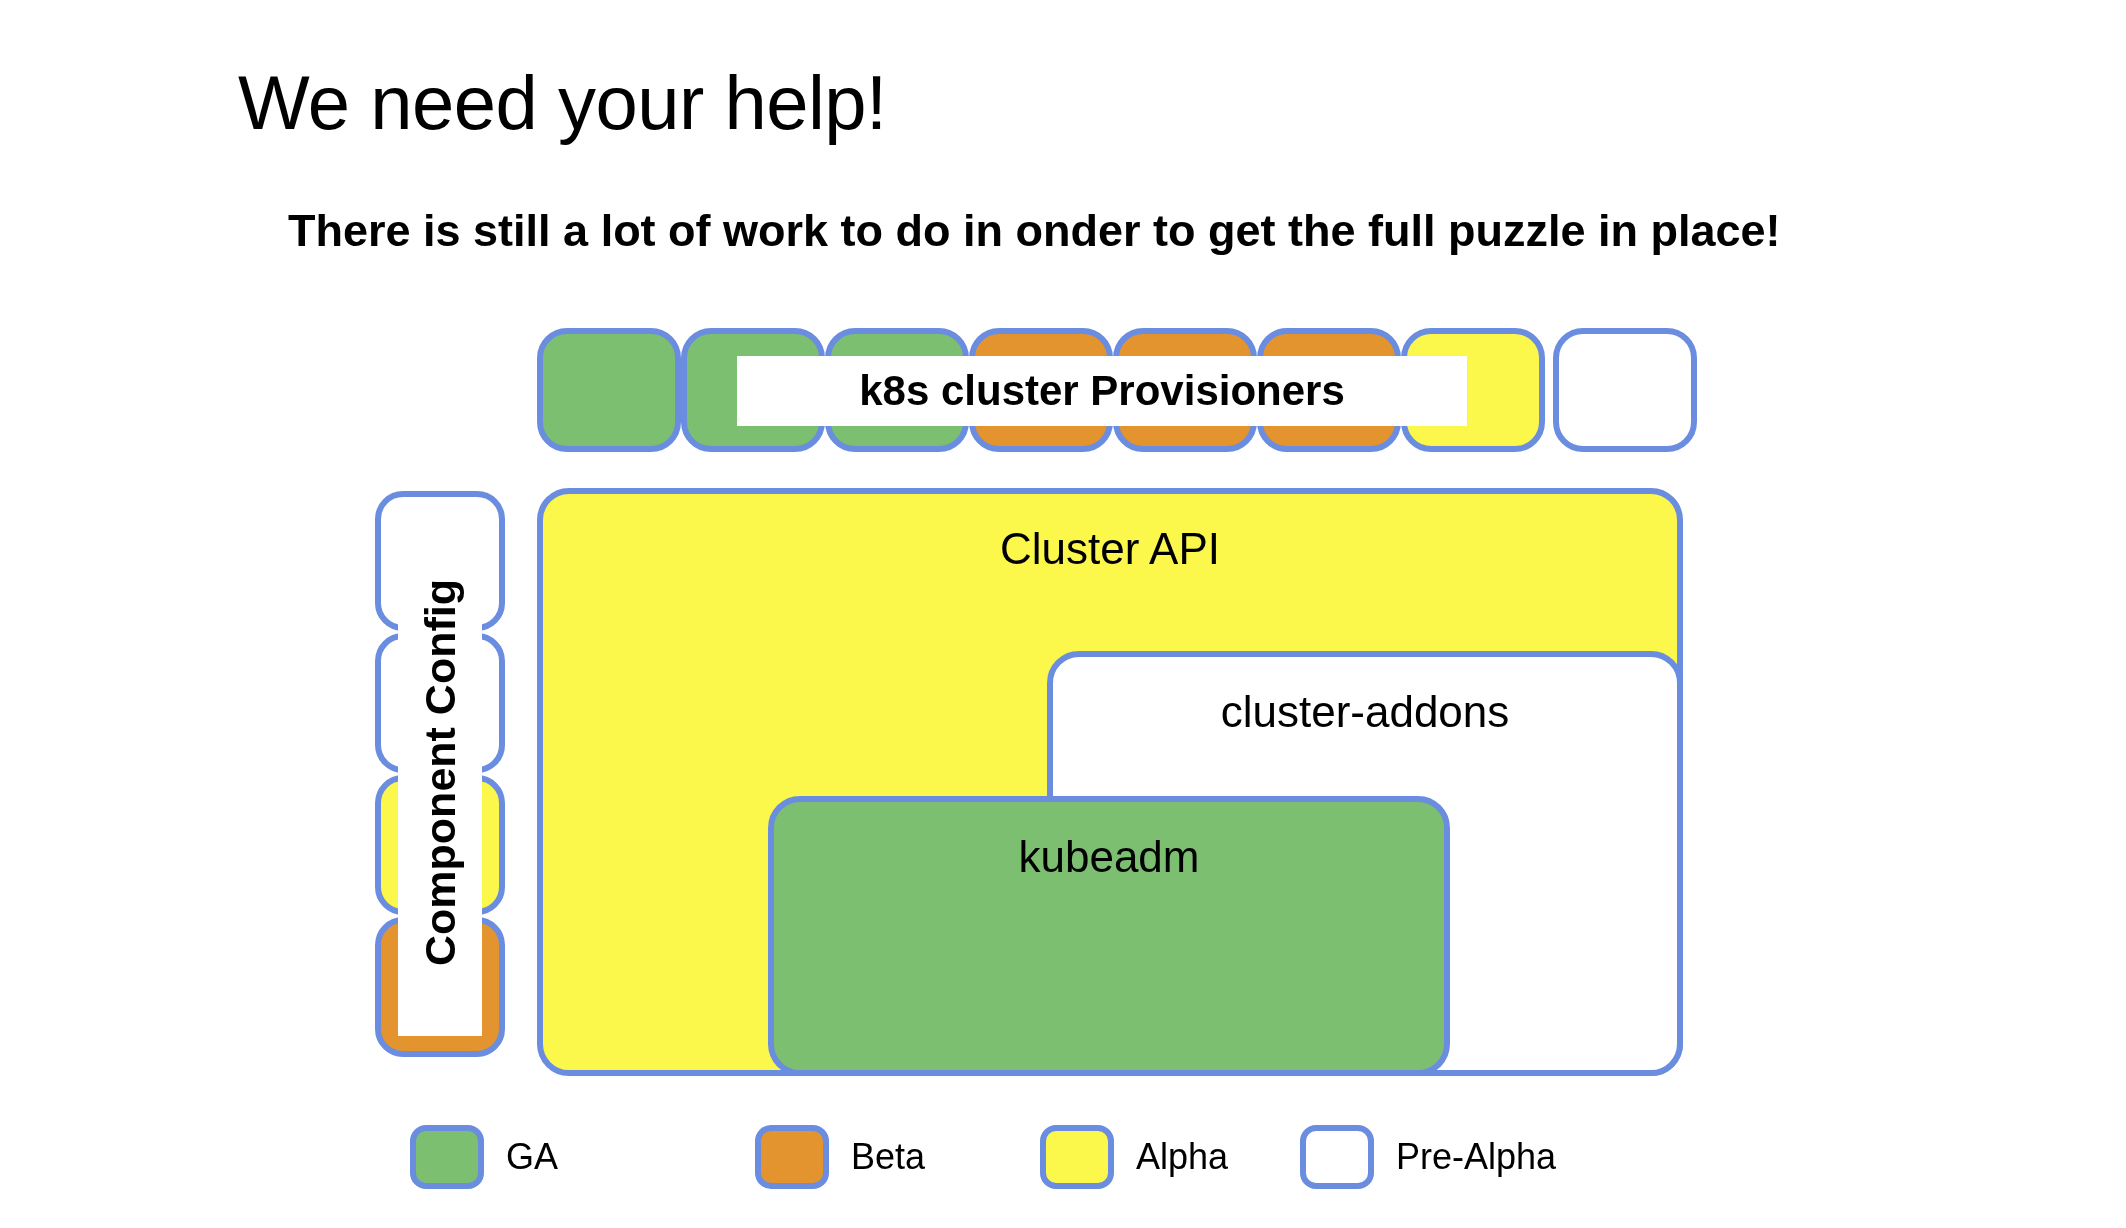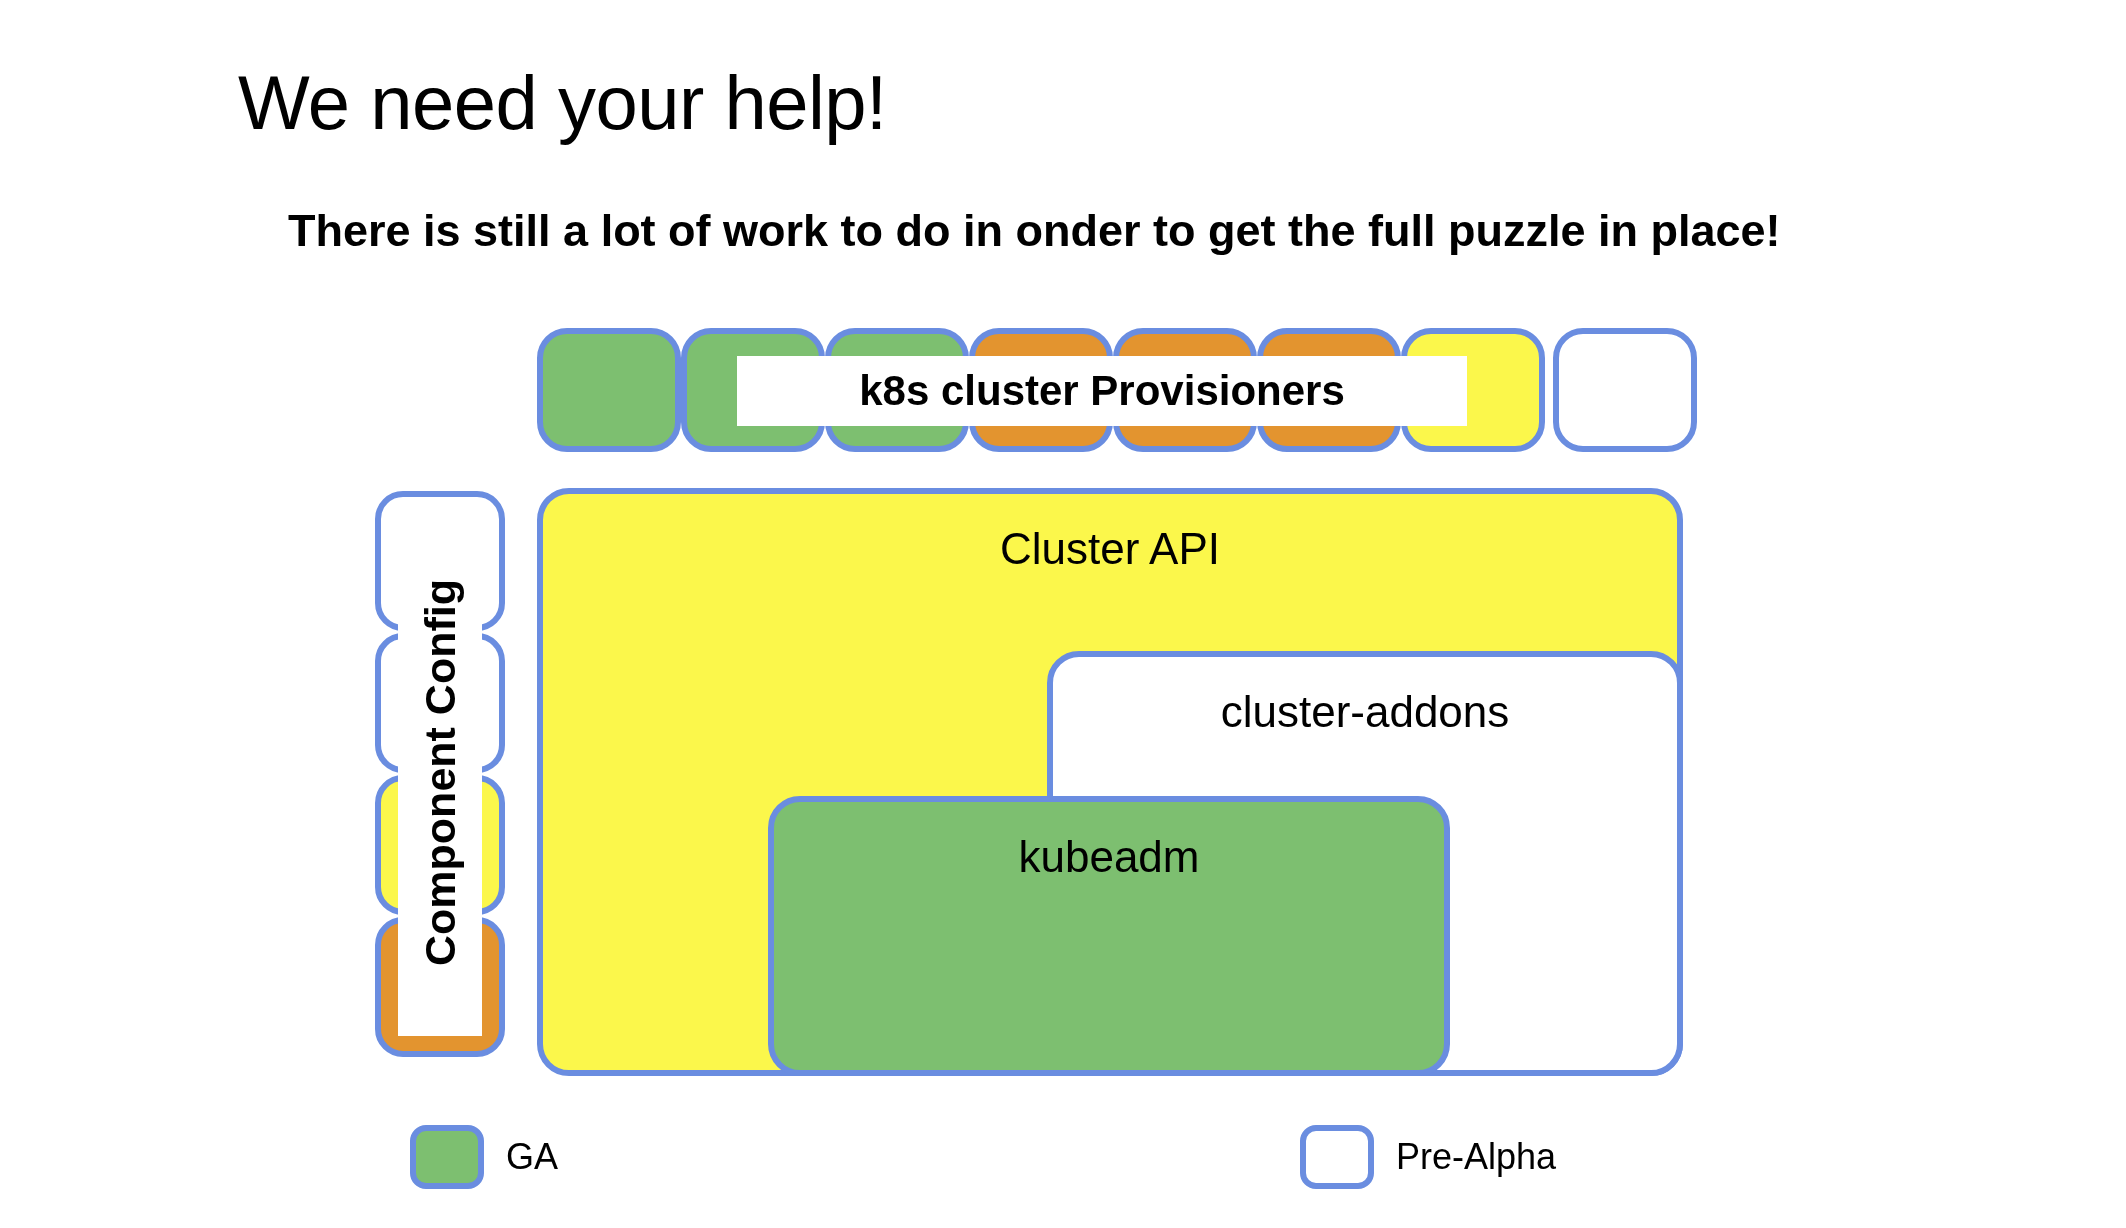--- a/index.html
+++ b/index.html
@@ -259,17 +259,25 @@
   </div>
 
 
 </div>
 
 <div id="legend">
   <div class="legend-item" id="legend-item-0">
     <div class="legend-swatch ga"></div>
     <div class="legend-label">GA</div>
   </div>
+  <div class="legend-item" id="legend-item-1">
+    <div class="legend-swatch beta"></div>
+    <div class="legend-label">Beta</div>
+  </div>
+  <div class="legend-item" id="legend-item-2">
+    <div class="legend-swatch alpha"></div>
+    <div class="legend-label">Alpha</div>
+  </div>
   <div class="legend-item" id="legend-item-3">
     <div class="legend-swatch prealpha"></div>
     <div class="legend-label">Pre-Alpha</div>
   </div>
 </div>
 
 </body></html>

